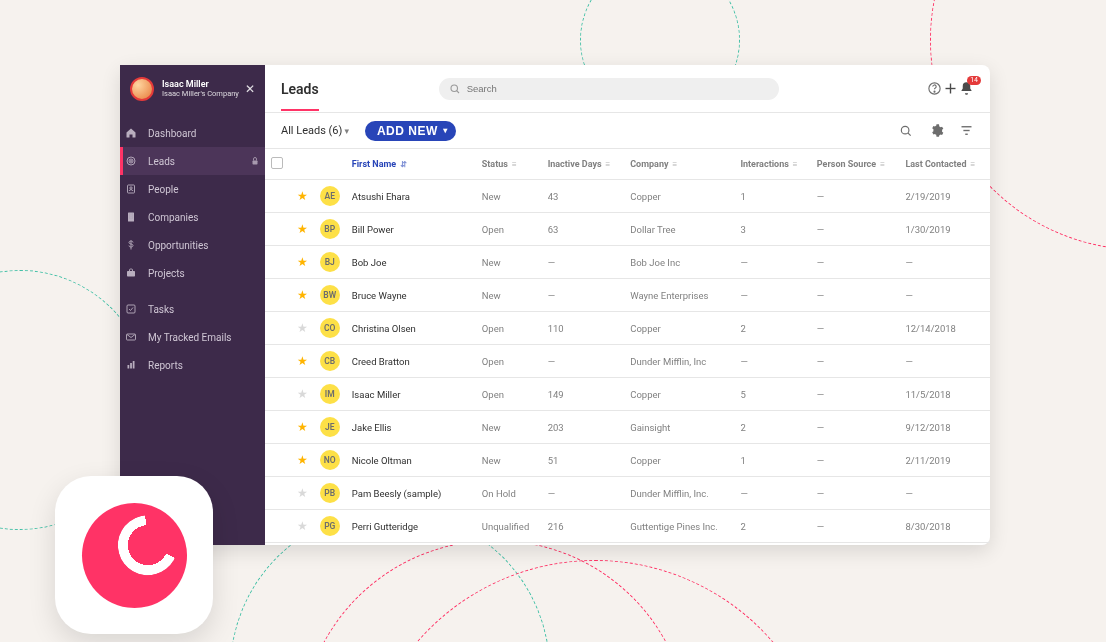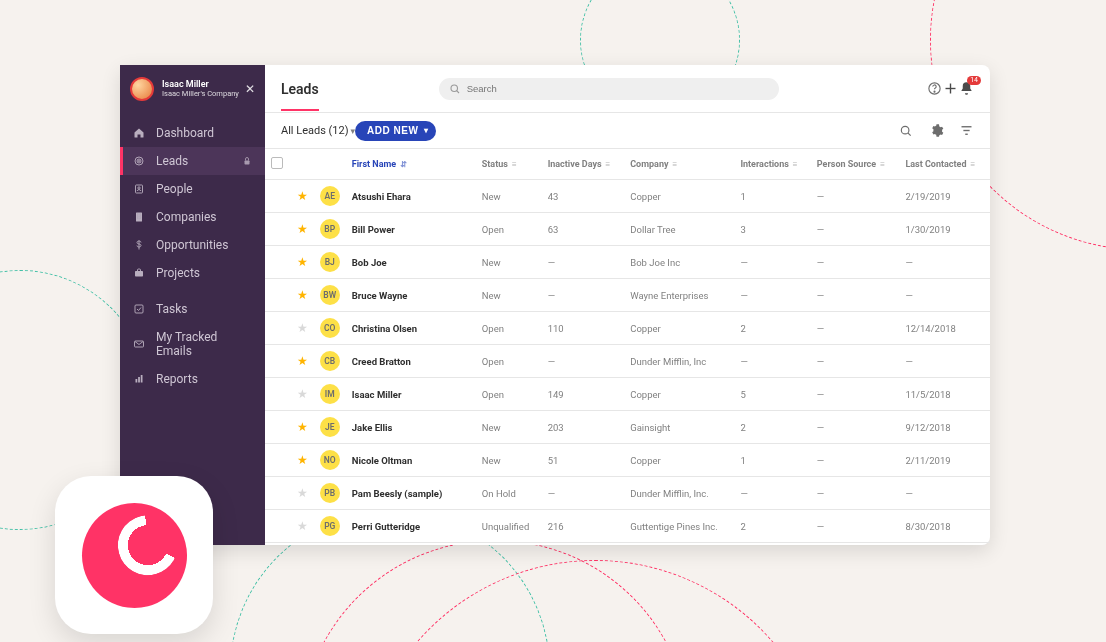--- a/index.html
+++ b/index.html
@@ -53,21 +53,21 @@
     width:24px; height:24px; border-radius:50%;
     background: radial-gradient(circle at 30% 30%, #ffd6a0, #e67a3a);
     border:2px solid #e43a3a; flex-shrink:0;
   }
   .user-block { margin-left:8px; line-height:1.1; flex:1; min-width:0; }
   .user-name { font-size:9px; font-weight:600; white-space:nowrap; overflow:hidden; text-overflow:ellipsis; }
   .user-sub  { font-size:7.5px; opacity:.8; white-space:nowrap; overflow:hidden; text-overflow:ellipsis; }
   .close-x { font-size:12px; opacity:.85; cursor:pointer; }
   .nav-group { padding:6px 0; }
   .nav-item {
-    display:flex; align-items:center; padding:7px 12px; font-size:12px;
+    display:flex; align-items:center; padding:7px 4px; font-size:10px;
     cursor:pointer; position:relative;
   }
   .nav-item.active { background:var(--sidebar-item-active); }
   .nav-item.active::before {
     content:""; position:absolute; left:0; top:0; bottom:0; width:3px; background:var(--brand-pink);
   }
   .nav-icon-slot {
     width:14px; height:14px; margin-right:10px; display:flex; align-items:center; justify-content:center;
     opacity:.85; flex-shrink:0;
   }
@@ -102,42 +102,42 @@
     font-size:7px; border-radius:8px; padding:1px 3px; line-height:1; min-width:12px; text-align:center;
   }
 
   .toolbar {
     height:36px; display:flex; align-items:center; padding:0 16px;
     border-bottom:1px solid var(--border);
   }
   .view-select { font-size:11px; color:var(--text-primary); display:flex; align-items:center; gap:2px; }
   .view-caret { font-size:9px; color:var(--text-secondary); }
   .add-btn {
-    margin-left:0; background:var(--accent-blue); color:#fff; border:none;
-    border-radius:13px; height:20px; padding:0 18px 0 12px; font-size:10px; letter-spacing:.5px;
+    margin-left:16px; background:var(--accent-blue); color:#fff; border:none;
+    border-radius:13px; height:20px; padding:0 18px 0 12px; font-size:12px; letter-spacing:.5px;
     font-weight:600; display:flex; align-items:center; gap:8px; cursor:pointer;
     position:relative;
   }
   .add-btn::after { content:"▾"; font-size:8px; position:absolute; right:8px; }
   .toolbar-actions { margin-left:auto; display:flex; align-items:center; gap:14px; color:var(--text-secondary); }
 
   
   .table-wrap { flex:1; overflow:auto; }
   table { border-collapse:collapse; width:100%; min-width:720px; }
   thead th {
     text-align:left; font-size:9px; font-weight:700; color:var(--text-secondary);
     padding:8px 6px; border-bottom:1px solid var(--border); white-space:nowrap;
   }
   thead th.sort-active { color: var(--accent-blue); }
   th .sort-glyph { margin-left:4px; opacity:.6; font-size:8px; }
   tbody td {
     font-size:9.5px; color:var(--text-secondary); padding:6px 6px;
     border-bottom:1px solid var(--border); vertical-align:middle; white-space:nowrap;
   }
-  tbody td.name-cell { color:var(--text-primary); font-weight:700; }
+  tbody td.name-cell { color:var(--text-primary); font-weight:400; }
   .chk { width:12px; height:12px; border:1.5px solid #bbb; border-radius:2px; display:inline-block; }
   .star { color:#d9d9d9; font-size:12px; }
   .star.on { color:var(--star-gold); }
   .initials {
     display:inline-flex; align-items:center; justify-content:center;
     width:20px; height:20px; border-radius:50%;
     background:#fde047; color:#6d6d6d; font-size:8.5px; font-weight:600;
   }
   .col-check { width:26px; }
   .col-star  { width:22px; }
@@ -317,21 +317,21 @@
           <svg width="15" height="15" viewBox="0 0 24 24" fill="#4a4a4a">
               <path d="M12 2a6 6 0 0 0-6 6v4l-2 3v1h16v-1l-2-3V8a6 6 0 0 0-6-6Zm0 20a2.5 2.5 0 0 0 2.5-2.5h-5A2.5 2.5 0 0 0 12 22Z"></path>
             </svg>
           <span class="bell-badge">14</span>
         </span>
       </div>
     </div>
 
     <div class="toolbar">
       <div class="view-select">
-        <span>All Leads (12)</span>
+        <span>All Leads (6)</span>
         <span class="view-caret">▾</span>
       </div>
       <button class="add-btn">
         <span>ADD NEW</span>
       </button>
       <div class="toolbar-actions">
         <span class="icon-btn">
           <svg width="14" height="14" viewBox="0 0 24 24" fill="none" stroke="#6d6d6d" stroke-width="2">
               <circle cx="10.5" cy="10.5" r="6.5"></circle>
               <line x1="20" y1="20" x2="15.2" y2="15.2"></line>

